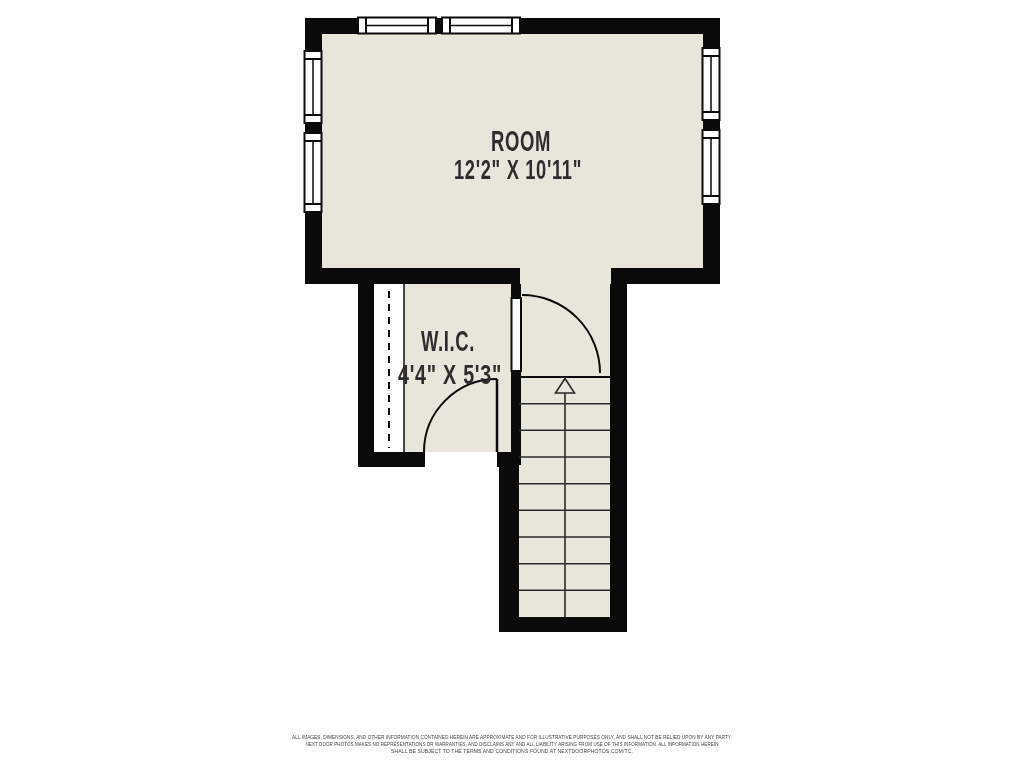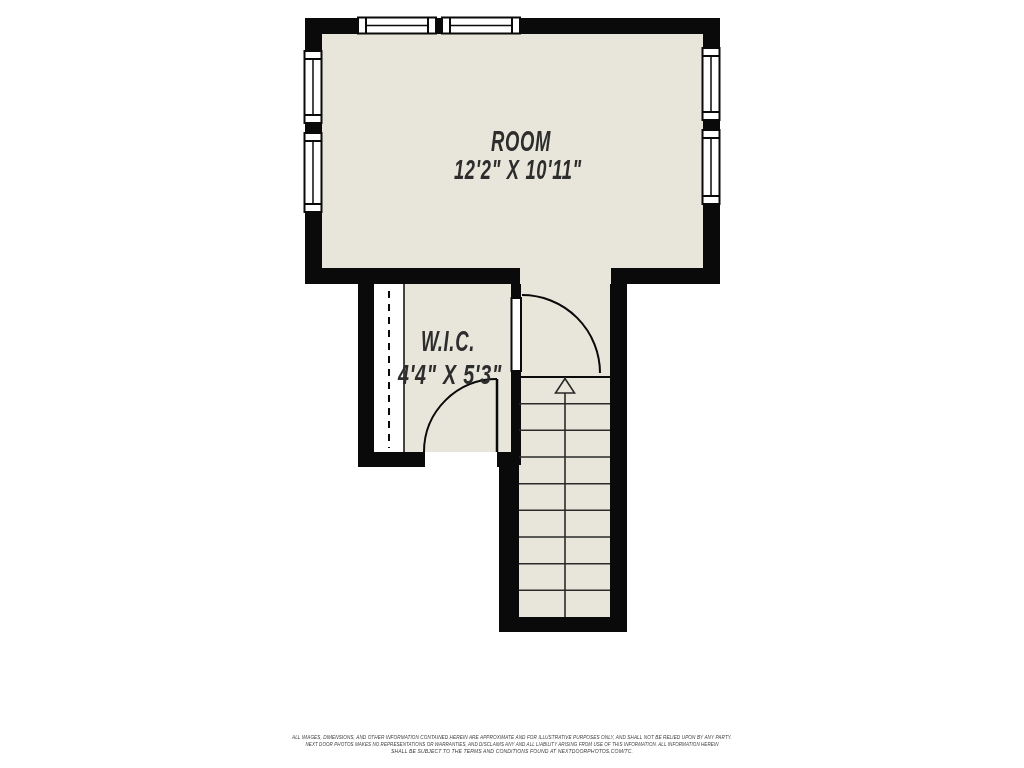--- a/index.html
+++ b/index.html
@@ -2,21 +2,20 @@
 <html style="--wall: #0a0a0a; --floor: #e8e6da; --background: #ffffff; --label_text: #2d2d2d; --tread_line: #2a2a2a; --disclaimer_text: #3f3f3f;"><head>
 <meta charset="utf-8">
 <style>
   html,body{margin:0;padding:0;background:#fff;}
   #stage{
     position:relative;
     width:1024px;height:768px;
     background:var(--background,#fff);
     overflow:hidden;
     font-family:"Liberation Sans",sans-serif;
-    font-style:italic;
   }
   svg{display:block;}
   .wall{fill:var(--wall,#0a0a0a);}
   .floor{fill:var(--floor,#e8e6da);}
   .winframe{fill:#ffffff;stroke:var(--wall,#0a0a0a);stroke-width:2;}
   .winline{stroke:var(--wall,#0a0a0a);stroke-width:2;}
   .glass{stroke:var(--wall,#0a0a0a);stroke-width:1.5;}
   .doorpanel{fill:#ffffff;stroke:var(--wall,#0a0a0a);stroke-width:2;}
   .doorarc{fill:none;stroke:var(--wall,#0a0a0a);stroke-width:2;}
   .doorleaf{stroke:var(--wall,#0a0a0a);stroke-width:2.5;}

